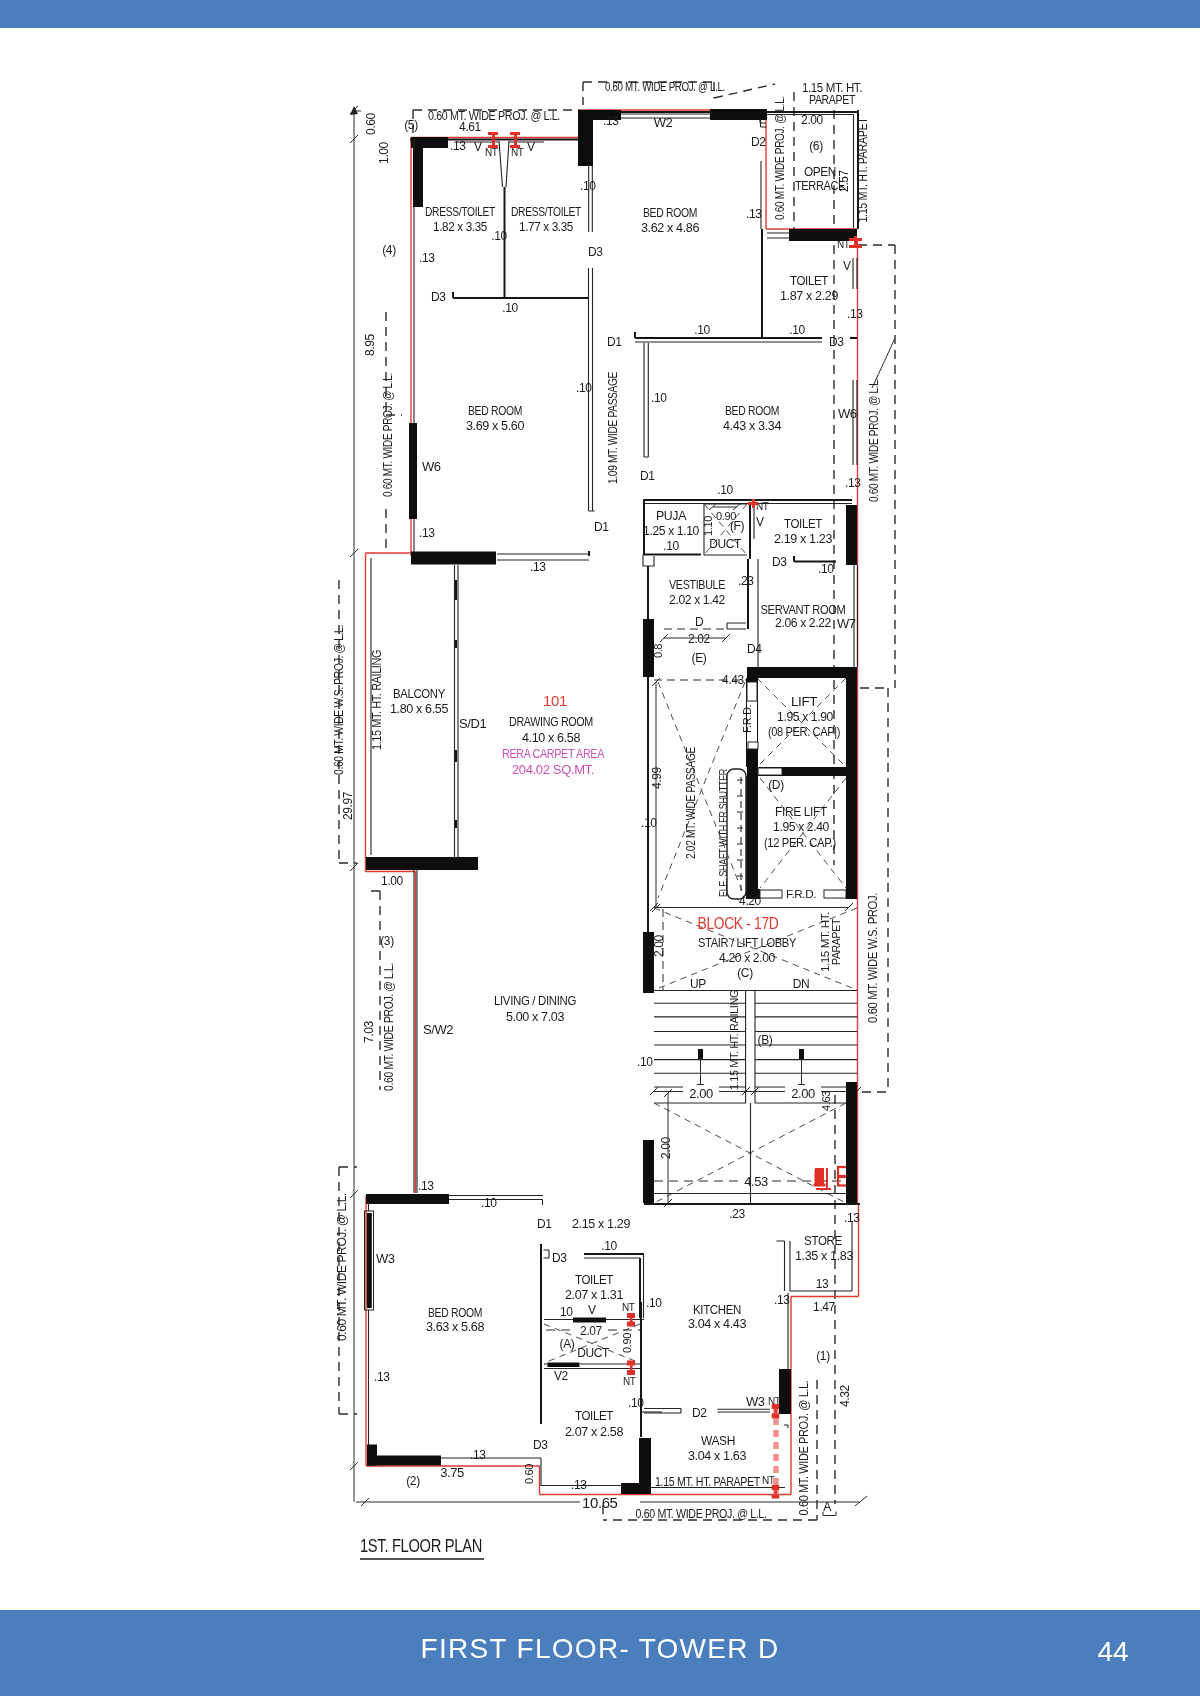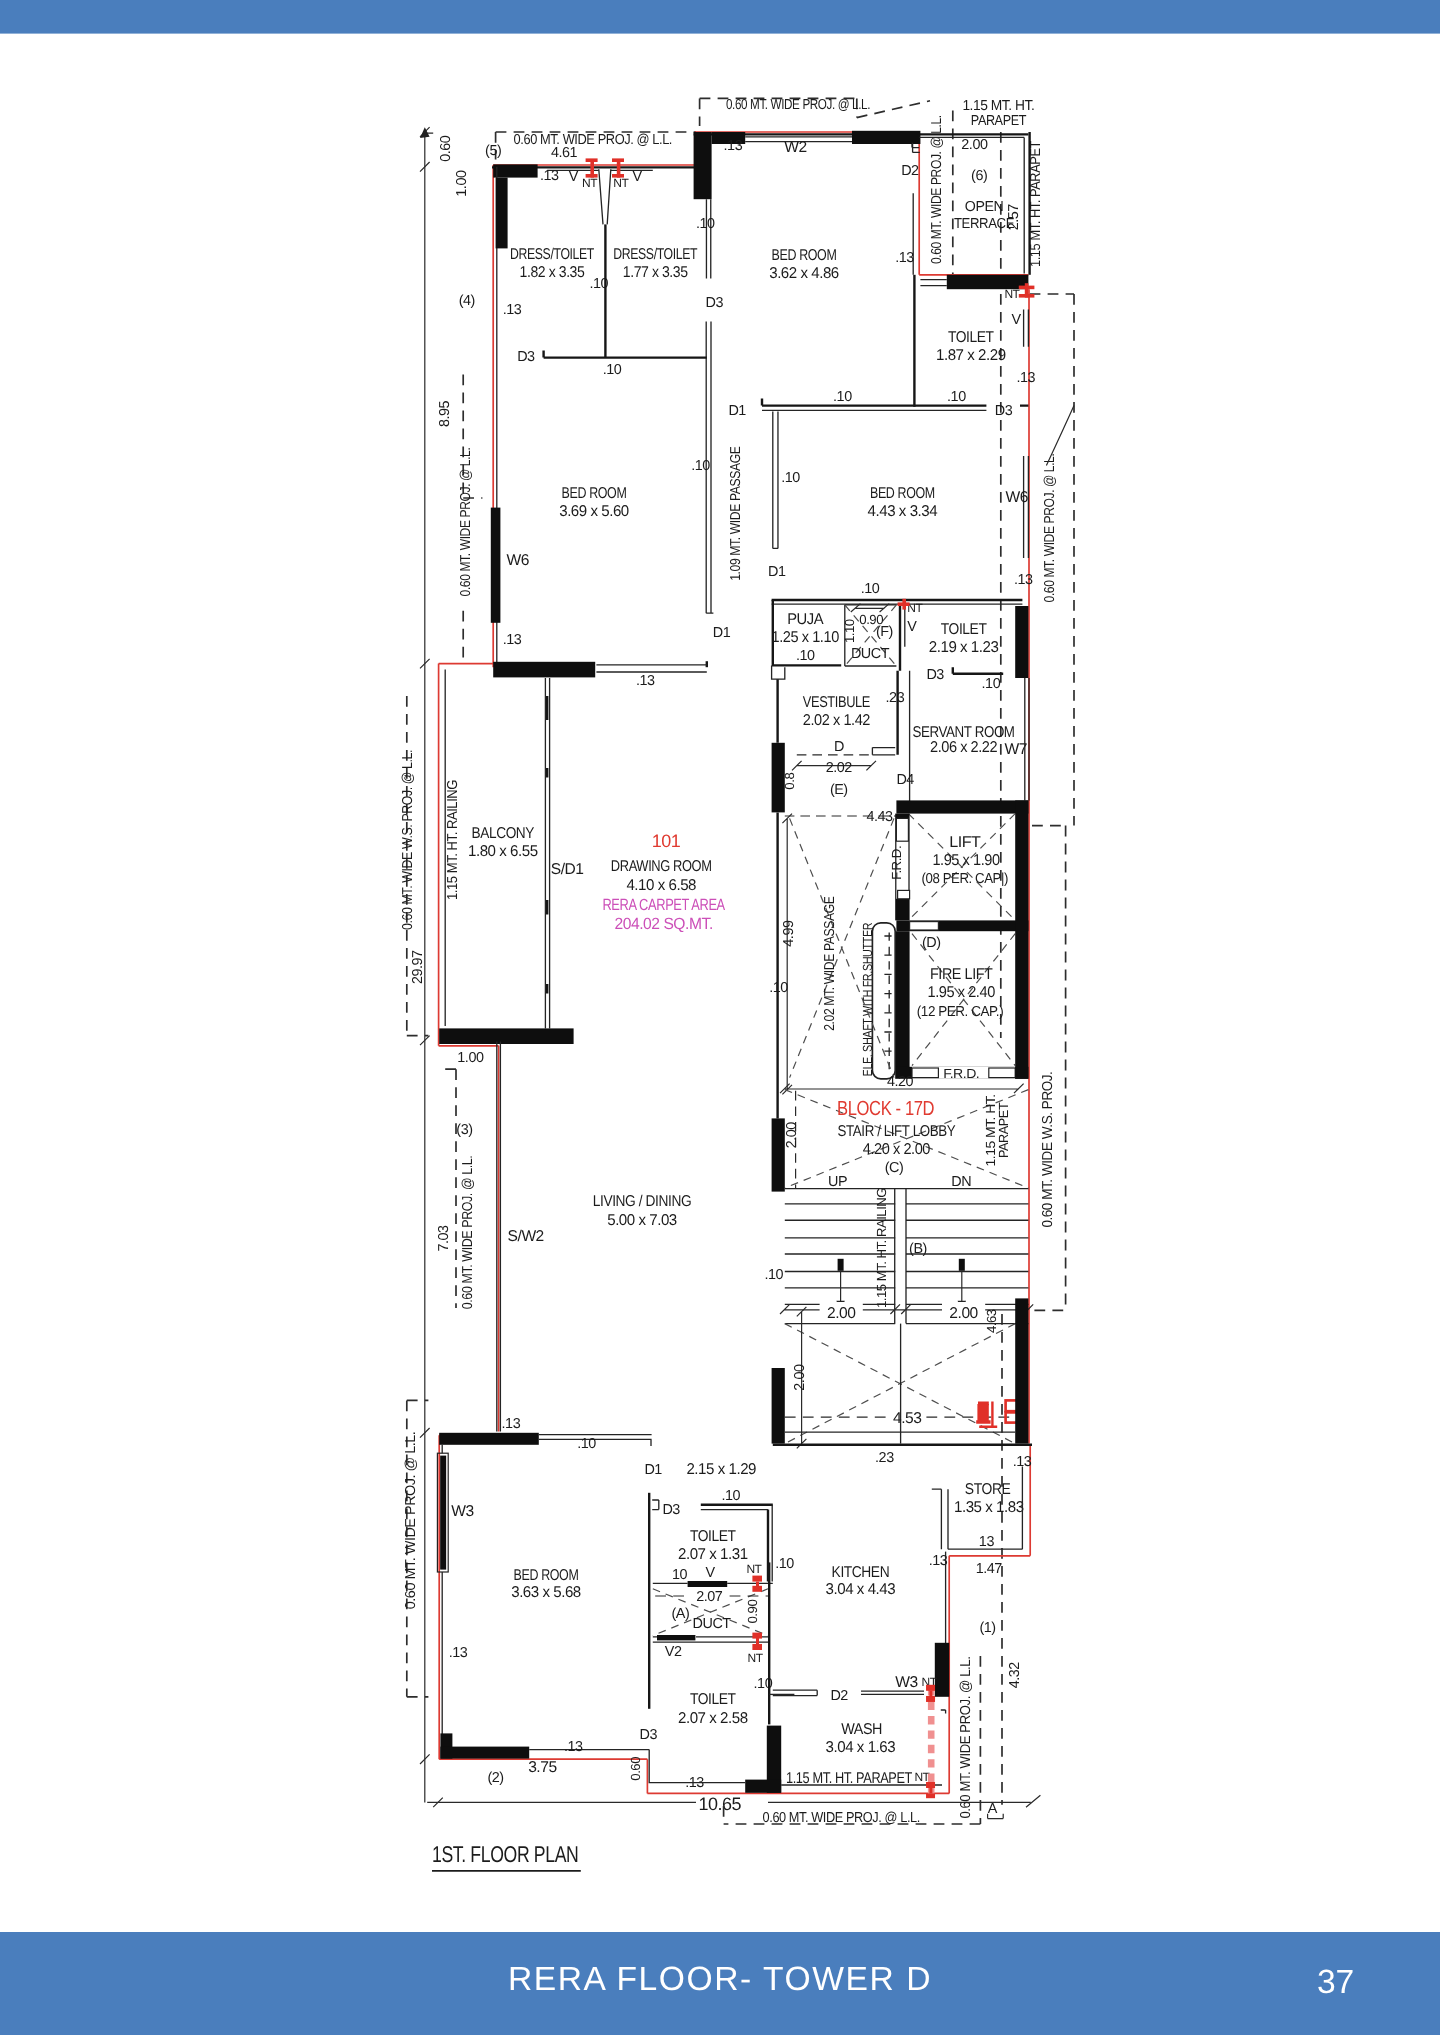--- a/index.html
+++ b/index.html
@@ -18,23 +18,23 @@
   .magtxt{fill:#cc4fb8;}
 </style>
 </head>
 <body>
 <div class="page">
 
 <div style="position:absolute;left:0;top:0;width:1200px;height:28px;background:#4a7ebd;"></div>
 
 <div style="position:absolute;left:0;top:1610px;width:1200px;height:86px;background:#4a7ebd;"></div>
 
-<div style="position:absolute;left:0;top:1633px;width:1200px;text-align:center;font-family:'Liberation Sans',sans-serif;font-size:28px;letter-spacing:1.3px;color:#ffffff;">RERA FLOOR- TOWER D</div>
-
-<div style="position:absolute;left:1083px;top:1636px;width:60px;text-align:center;font-family:'Liberation Sans',sans-serif;font-size:28px;color:#ffffff;">37</div>
+<div style="position:absolute;left:0;top:1633px;width:1200px;text-align:center;font-family:'Liberation Sans',sans-serif;font-size:28px;letter-spacing:1.3px;color:#ffffff;">FIRST FLOOR- TOWER D</div>
+
+<div style="position:absolute;left:1083px;top:1636px;width:60px;text-align:center;font-family:'Liberation Sans',sans-serif;font-size:28px;color:#ffffff;">44</div>
 
 <svg width="1200" height="1696" viewBox="0 0 1200 1696" style="position:absolute;left:0;top:0;">
 
 <g>
         <path class="dim" d="M354,108 V1502 M354,111 h7"></path>
 <path class="dim" d="M350,114 l8,-8 M350,143 l8,-8 M350,557 l8,-8 M350,871 l8,-8 M350,1198 l8,-8 M350,1470 l8,-8"></path>
         <path d="M354,106 l-4,9 l8,-1 Z" fill="#222"></path>
       </g>
 
 <g>

